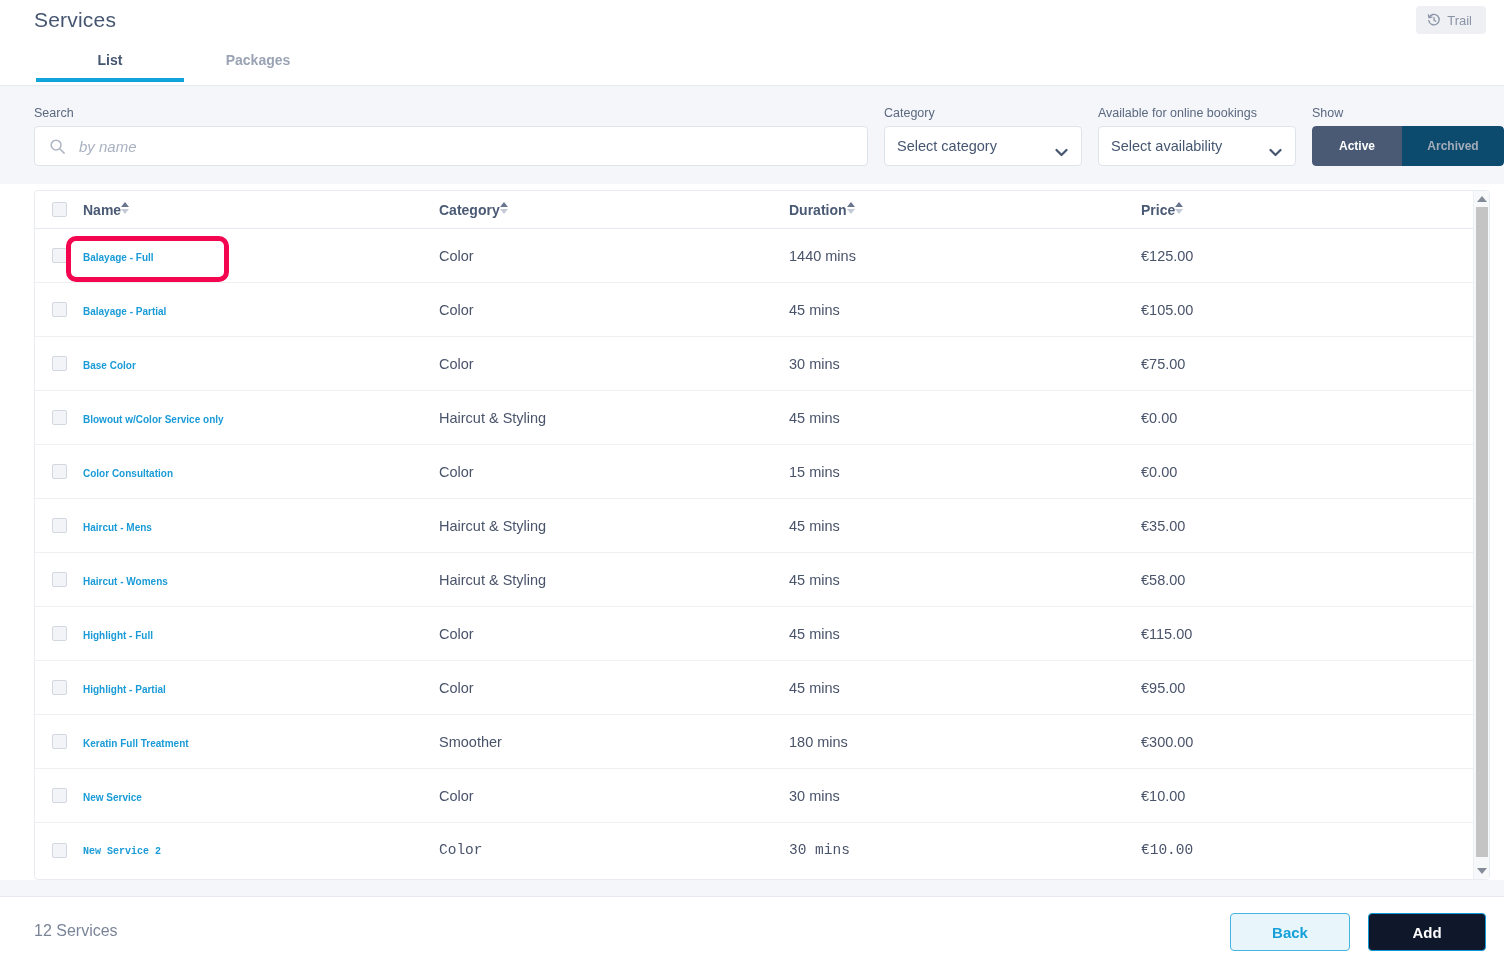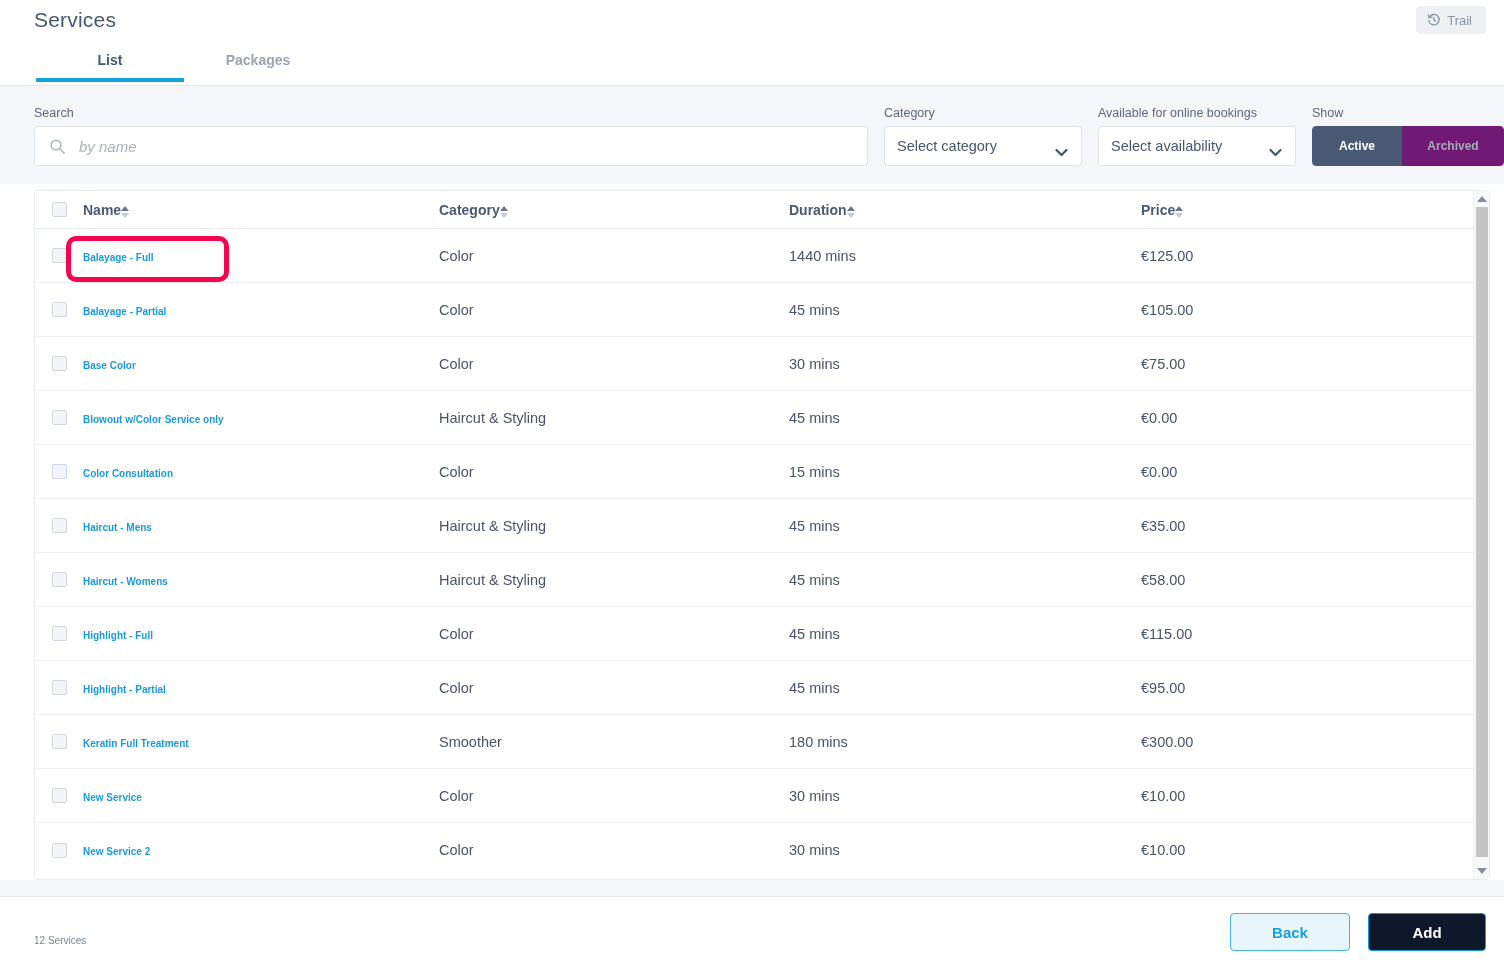--- a/index.html
+++ b/index.html
@@ -85,51 +85,51 @@
   .chev { position: absolute; right: 13px; top: 16px; }
 
   .show-wrap { position: absolute; left: 1312px; top: 20px; }
   .toggle-group { display: flex; height: 40px; border-radius: 4px; overflow: hidden; }
   .toggle-btn {
     height: 40px; display: flex; align-items: center; justify-content: center;
     font-size: 12px; font-weight: bold; font-family: inherit;
     border: none; cursor: pointer;
   }
   .toggle-btn.on { width: 90px; background: #4a5a75; color: #ffffff; border-radius: 4px 0 0 4px;}
-  .toggle-btn.off { width: 102px; background: #701a75; color: #a4acb9; border-radius: 0 4px 4px 0;}
+  .toggle-btn.off { width: 102px; background: #0c4a6e; color: #a4acb9; border-radius: 0 4px 4px 0;}
 
   
   .table-card {
     position: absolute; left: 34px; top: 190px;
     width: 1456px; height: 690px;
     background: #ffffff; border-radius: 4px;
     border: 1px solid #e8ebf0;
     overflow: hidden;
   }
   .thead {
     display: flex; align-items: center; height: 38px;
     border-bottom: 1px solid #e6e9ef; background: #fff;
   }
   .trow {
     display: flex; align-items: center; height: 54px;
     border-bottom: 1px solid #eef0f4; background: #fff;
   }
-  .trow:last-child { border-bottom: none; }
+  .trow:last-child { border-bottom: none; font-family: Liberation Mono, monospace; }
   .c-check { width: 48px; padding-left: 17px; flex: none; }
   .c-name  { width: 356px; flex: none; }
   .c-cat   { width: 350px; flex: none; }
   .c-dur   { width: 352px; flex: none; }
   .c-price { width: 300px; flex: none; }
 
   .chk {
     width: 15px; height: 15px; border: 1px solid #d2d7e0;
     background: #f3f4f7; border-radius: 2px; display: block; cursor: pointer;
   }
   .th {
-    display: inline-flex; align-items: flex-end; gap: 0;
+    display: inline-flex; align-items: flex-start; gap: 0;
     font-size: 14px; font-weight: bold; color: #4a5a75; cursor: pointer;
   }
   .sorter { display: inline-flex; flex-direction: column; gap: 2px; }
   .ar-up {
     width: 0; height: 0; border-left: 4px solid transparent;
     border-right: 4px solid transparent; border-bottom: 5px solid #6a7governing;
   }
   .ar-up { border-bottom: 5px solid #6a768e; }
   .ar-dn {
     width: 0; height: 0; border-left: 4px solid transparent;
@@ -171,22 +171,22 @@
   }
   .gap-strip {
     position: absolute; left: 0; top: 880px; width: 1504px; height: 17px;
     background: #f4f6f9;
   }
   .footer {
     position: absolute; left: 0; top: 897px; width: 1504px; height: 67px;
     background: #ffffff;
   }
   .count-text {
-    position: absolute; left: 34px; top: 38px;
-    font-size: 10px; color: #7b8598;
+    position: absolute; left: 34px; top: 25px;
+    font-size: 16px; color: #7b8598;
   }
   .btn {
     position: absolute; top: 16px; height: 38px; border-radius: 4px;
     font-size: 15px; font-weight: bold; font-family: inherit; cursor: pointer;
   }
   .btn-back {
     right: 154px; width: 120px;
     background: #e8f6fc; color: #16a0d8; border: 1px solid #46b4e0;
   }
   .btn-add {

